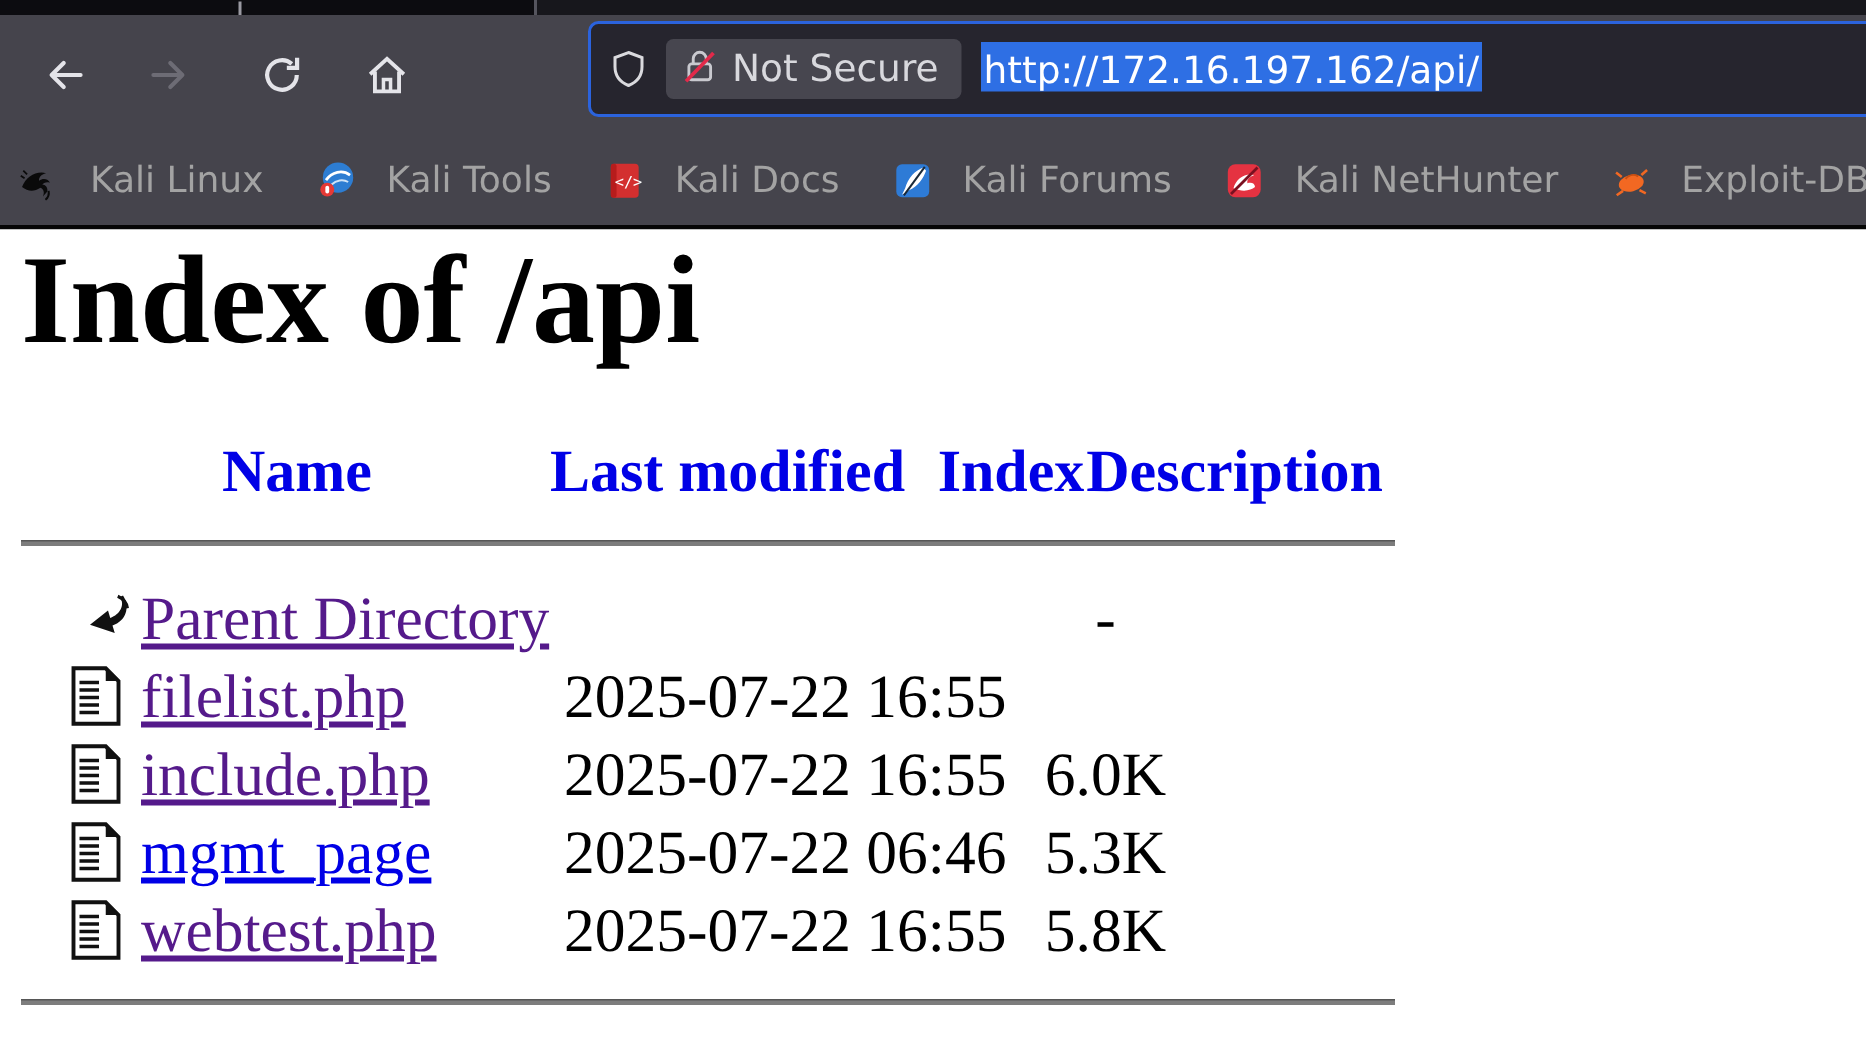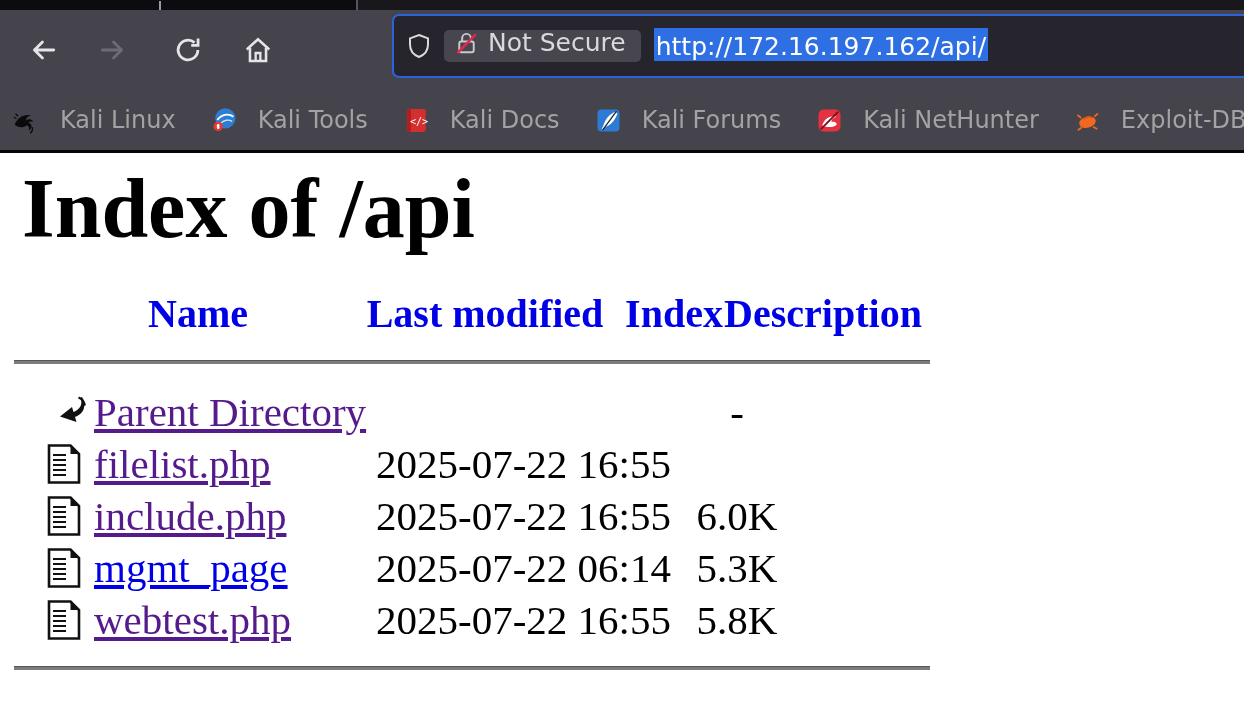--- a/index.html
+++ b/index.html
@@ -28,21 +28,21 @@
   .nav-home{left:258px;}
 
   .urlbar{
     position:absolute;left:392px;top:4px;height:60px;right:-12px;
     background:#26252e;border:2px solid #2b63dd;border-radius:7px;
     display:flex;align-items:center;
   }
   .shield-wrap{margin-left:11px;width:28px;height:28px;flex:0 0 auto;display:flex;}
   .chip{
     margin-left:11px;height:32px;background:#47464f;border-radius:5px;
-    display:flex;align-items:flex-start;padding:0 15px 0 9px;gap:8px;flex:0 0 auto;
+    display:flex;align-items:flex-end;padding:0 15px 8px 9px;gap:8px;flex:0 0 auto;
   }
   .chip svg{width:27px;height:27px;}
   .chip-label{color:#d8d8dd;font-size:25px;line-height:1;}
   .url-text{margin-left:13px;font-size:25px;color:#fff;white-space:nowrap;}
   .url-text .sel{background:#2e6fe4;padding:4px 2px 0 2px;}
 
   .bookmarks{
     position:absolute;left:0;right:0;top:80px;height:60px;
     display:flex;align-items:center;padding-left:13px;gap:35px;
   }
@@ -50,21 +50,21 @@
   .bm .bm-icon{width:27px;height:27px;display:flex;flex:0 0 auto;}
   .bm .bm-icon svg{width:27px;height:27px;}
 
   .chrome-divider{position:absolute;top:150px;left:0;width:100%;height:3px;background:#060606;}
 
   
   .page{
     position:absolute;top:153px;left:0;right:0;bottom:0;background:#fff;color:#000;
     font-family:"Liberation Serif",serif;
   }
-  .page h1{position:absolute;top:0;left:14px;margin:8px;font-size:84px;line-height:1.15;font-weight:bold;}
+  .page h1{position:absolute;top:0;left:14px;margin:0;font-size:84px;line-height:1.15;font-weight:bold;}
   .hdr-row{position:absolute;top:137px;left:0;width:100%;height:48px;}
   .hdr{
     position:absolute;transform:translateX(-50%);font-weight:bold;font-size:40px;line-height:48px;
     color:#0000e6;white-space:nowrap;cursor:pointer;
   }
   .hdr-name{left:198px;}
   .hdr-modified{left:485px;}
   .hdr-size{left:674px;}
   .hdr-desc{left:823px;}
 
@@ -279,21 +279,21 @@
     <span class="cell-icon">
           <svg width="34" height="41" viewBox="0 0 34 41">
             <path d="M2 2h21.5L32 10.5V39H2z" fill="#fff" stroke="#111" stroke-width="2.6"></path>
             <path d="M23.5 2l8.5 8.5h-8.5z" fill="#111"></path>
             <g stroke="#111" stroke-width="2.2">
               <path d="M6 11.5h13M6 16.5h13M6 21.5h13M6 26.5h13M6 31.5h13"></path>
             </g>
           </svg>
         </span>
     <span class="cell-name"><a class="unvisited">mgmt_page</a></span>
-    <span class="cell-date">2025-07-22 06:14</span>
+    <span class="cell-date">2025-07-22 06:46</span>
     <span class="cell-size">5.3K</span>
   </div>
 
   <div class="row">
     <span class="cell-icon">
           <svg width="34" height="41" viewBox="0 0 34 41">
             <path d="M2 2h21.5L32 10.5V39H2z" fill="#fff" stroke="#111" stroke-width="2.6"></path>
             <path d="M23.5 2l8.5 8.5h-8.5z" fill="#111"></path>
             <g stroke="#111" stroke-width="2.2">
               <path d="M6 11.5h13M6 16.5h13M6 21.5h13M6 26.5h13M6 31.5h13"></path>

